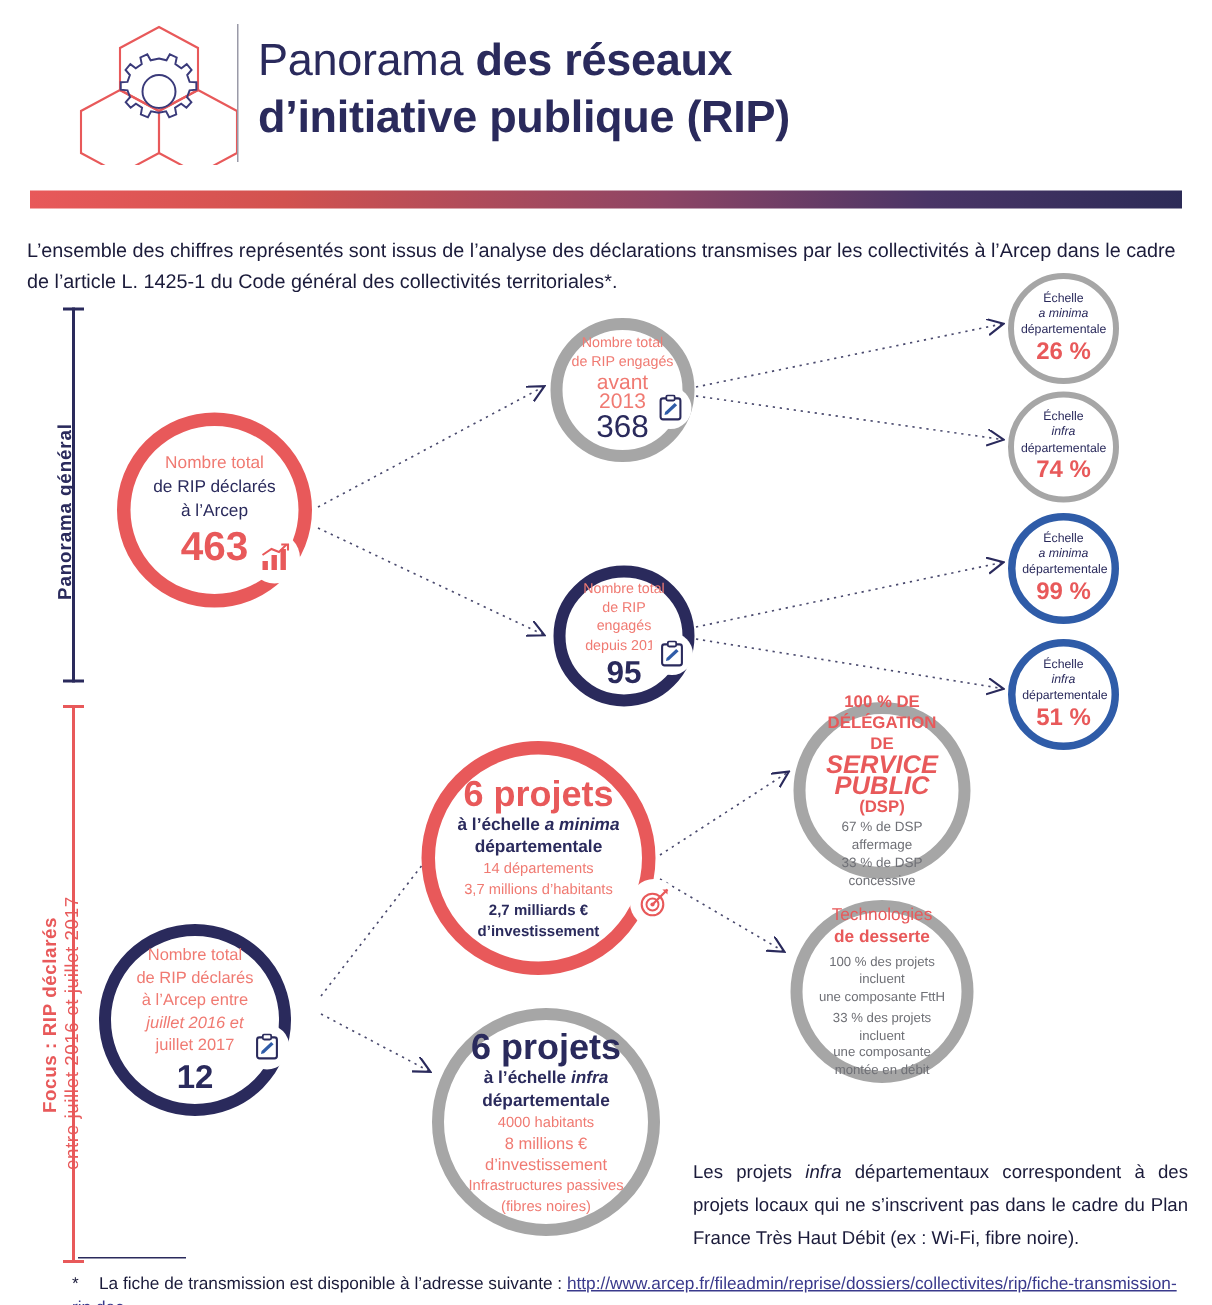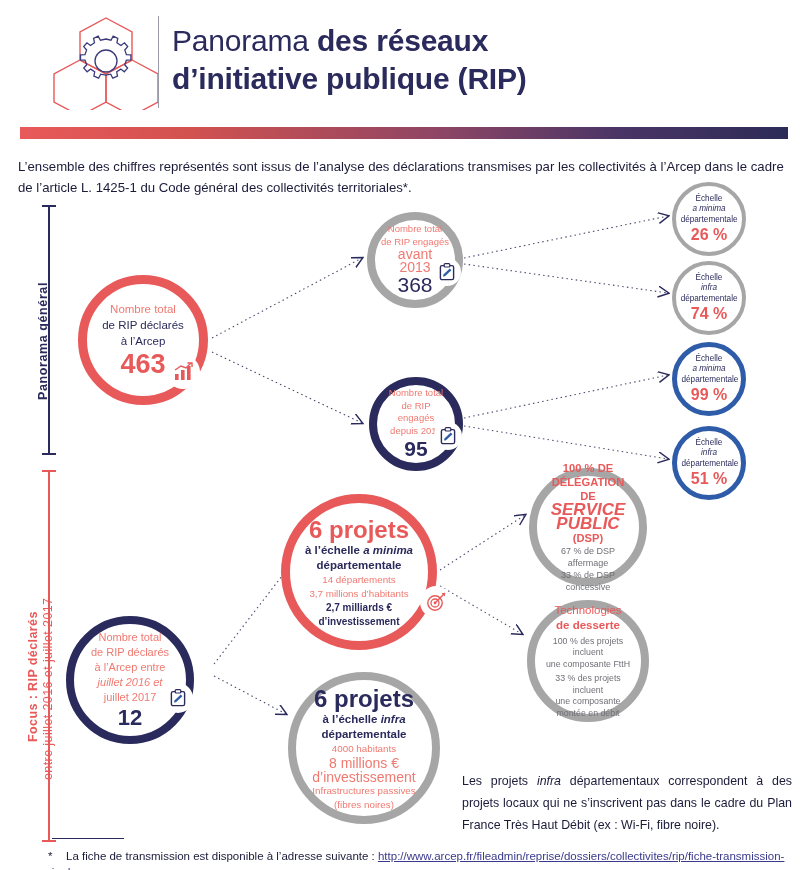--- a/index.html
+++ b/index.html
@@ -321,21 +321,21 @@
   </div>
 
   <div class="bubble b-gray" style="left:288px; top:672px; width:152px; height:152px;">
     <div class="lines">
       <div class="num-navy" style="font-size:24px; line-height:27px; font-weight:700;">6 projets</div>
       <div class="ln-navy" style="font-size:11.5px; line-height:15px; font-weight:700;">
         <span>à l’échelle </span><em>infra</em>
       </div>
       <div class="ln-navy" style="font-size:11.5px; line-height:15px; font-weight:700;">départementale</div>
       <div class="ln-red" style="font-size:9.8px; line-height:14px;">4000 habitants</div>
-      <div class="ln-red" style="font-size:14px; line-height:14px;">8 millions € d’investissement</div>
+      <div class="ln-red" style="font-size:11px; line-height:14px;">8 millions € d’investissement</div>
       <div class="ln-red" style="font-size:9.8px; line-height:14px;">Infrastructures passives</div>
       <div class="ln-red" style="font-size:9.8px; line-height:14px;">(fibres noires)</div>
     </div>
   </div>
 
   <div class="bubble b-gray" style="left:529px; top:468px; width:118px; height:118px;">
     <div class="lines">
       <div class="num-red" style="font-size:11.2px; line-height:14px; font-weight:700;">100 % DE</div>
       <div class="num-red" style="font-size:11.2px; line-height:14px; font-weight:700;">DÉLÉGATION DE</div>
       <div class="num-red" style="font-size:17px; line-height:14px; font-weight:700;font-style:italic;">SERVICE PUBLIC</div>

